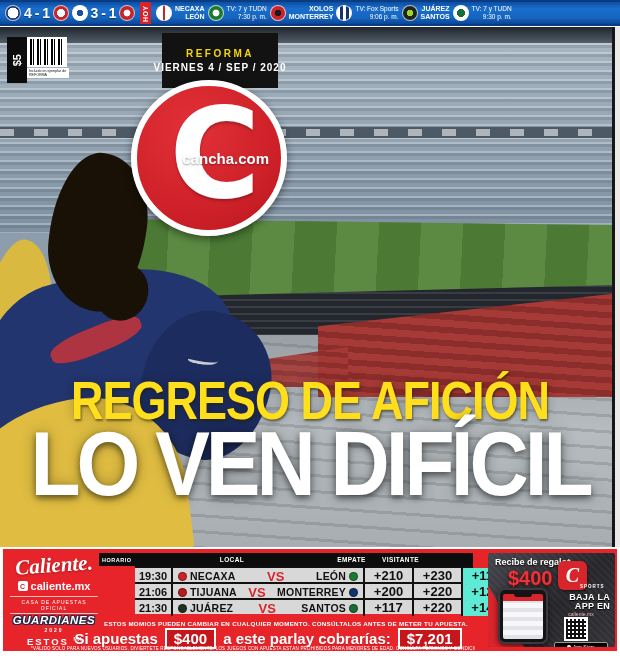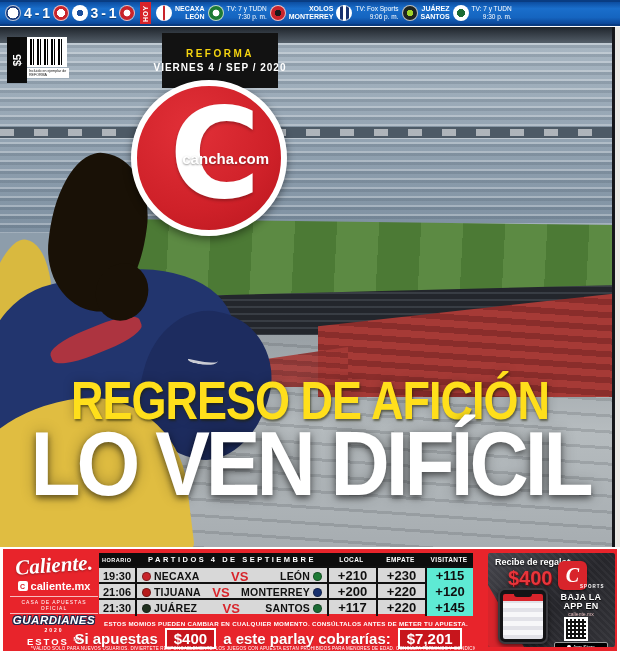--- a/index.html
+++ b/index.html
@@ -141,21 +141,21 @@
   .sponsor .gyear { font-size:5px; font-weight:bold; letter-spacing:2px; margin-top:1px; }
   .sponsor .bank { margin-top:3px; font-weight:bold; font-size:9.5px; letter-spacing:2px; }
   .sponsor .bank small { font-size:5px; letter-spacing:0; vertical-align:super; }
 
   .btable { position:absolute; left:96px; top:4px; width:374px; }
   .brow, .bhead { display:grid; grid-template-columns:38px 190px 49px 49px 48px; align-items:center; }
   .bhead { background:#0d0d0d; color:#fff; height:13px; }
   .bhead .h-time { font-size:5.5px; font-weight:bold; letter-spacing:.5px; padding-left:3px; }
   .bhead .h-title { font-size:7.5px; font-weight:bold; letter-spacing:2.5px; text-align:center; white-space:nowrap; }
   .bhead .h-col { font-size:6.5px; font-weight:bold; letter-spacing:.4px; text-align:center; }
-  .brow { background:#d8d8d8; height:16px; border-top:2px solid #101010; color:#101010; }
+  .brow { background:#d8d8d8; height:16px; border-top:2px solid #101010; color:#101010;margin-left:36px; }
   .brow .t-time { font-weight:bold; font-size:11px; text-align:center; border-right:2px solid #101010; line-height:16px; }
   .brow .t-match { display:flex; align-items:center; padding:0 5px; gap:3px; }
   .brow .dot { width:9px; height:9px; border-radius:50%; flex:0 0 auto; border:1px solid rgba(0,0,0,.35); }
   .d-necaxa { background:#c8242b; } .d-leon { background:#1d7a34; } .d-tijuana { background:#b71c1c; }
   .d-monterrey { background:#17306e; } .d-juarez { background:#20301f; } .d-santos { background:#1b6b35; }
   .brow .tname { font-weight:bold; font-size:10.5px; letter-spacing:.2px; white-space:nowrap; }
   .brow .vs { flex:1; text-align:center; color:#d8242b; font-weight:bold; font-size:13px; }
   .brow .odds { font-weight:bold; font-size:13px; text-align:center; border-left:2px solid #101010; line-height:16px; }
   .brow .odds.vis { background:#5eead4; }
 
@@ -183,21 +183,21 @@
     border:2px solid #3a3a3f; border-radius:7px; padding:4px 3px 3px; box-shadow:0 2px 5px rgba(0,0,0,.6); }
   .phone .screen { width:100%; height:100%; border-radius:2px;
     background:linear-gradient(#d8242b 0 7px, rgba(0,0,0,0) 7px),
                repeating-linear-gradient(180deg,#f7f7f9 0 5px,#e2e2e8 5px 9px); }
   .phone .notch { position:absolute; left:50%; top:4px; transform:translateX(-50%); width:18px; height:3px;
     background:#141416; border-radius:0 0 3px 3px; }
   .clogo { position:absolute; left:70px; top:8px; width:29px; height:29px; background:#d8242b; border-radius:6px;
     display:flex; align-items:center; justify-content:center; box-shadow:0 1px 3px rgba(0,0,0,.6);
     color:#fff; font-family:"Liberation Serif", serif; font-style:italic; font-weight:bold; font-size:20px; }
   .sports { position:absolute; left:92px; top:31px; color:#fff; font-size:4.5px; font-weight:bold; letter-spacing:1px; }
-  .cta { position:absolute; left:64px; top:40px; width:58px; text-align:center; color:#fff; font-weight:bold;
+  .cta { position:absolute; left:64px; top:40px; width:58px; text-align:right; color:#fff; font-weight:bold;
     font-size:9px; line-height:9px; letter-spacing:.3px; text-shadow:0 1px 1px #000; }
   .cta-site { position:absolute; left:64px; top:58px; width:58px; text-align:center; color:#e6bdbd; font-size:5px; }
   .qr { position:absolute; left:76px; top:64px; width:24px; height:24px; background:#fff; padding:2px; }
   .qr .pat { width:100%; height:100%;
     background-image:repeating-linear-gradient(0deg,#111 0 2px,transparent 2px 4px),
                      repeating-linear-gradient(90deg,#111 0 2px,transparent 2px 4px); }
   .store { position:absolute; left:66px; top:89px; width:54px; height:9px; background:#000; border:1px solid #9a9a9a;
     border-radius:2px; color:#fff; font-size:5px; display:flex; align-items:center; justify-content:center; gap:2px; }
   .store .apple { width:4px; height:4px; background:#fff; border-radius:50% 50% 40% 40%; }
 </style>
@@ -304,21 +304,20 @@
         <div class="gyear">2020</div>
         <div class="bank">
           <span>ESTOS</span>
           <small>MX</small>
         </div>
       </div>
 
       <div class="btable">
         <div class="bhead">
           <span class="h-time">HORARIO</span>
-          <span class="h-title">PARTIDOS 4 DE SEPTIEMBRE</span>
           <span class="h-col">LOCAL</span>
           <span class="h-col">EMPATE</span>
           <span class="h-col">VISITANTE</span>
         </div>
 
         <div class="brow">
           <span class="t-time">19:30</span>
           <span class="t-match">
             <span class="dot d-necaxa"></span>
             <span class="tname">NECAXA</span>

